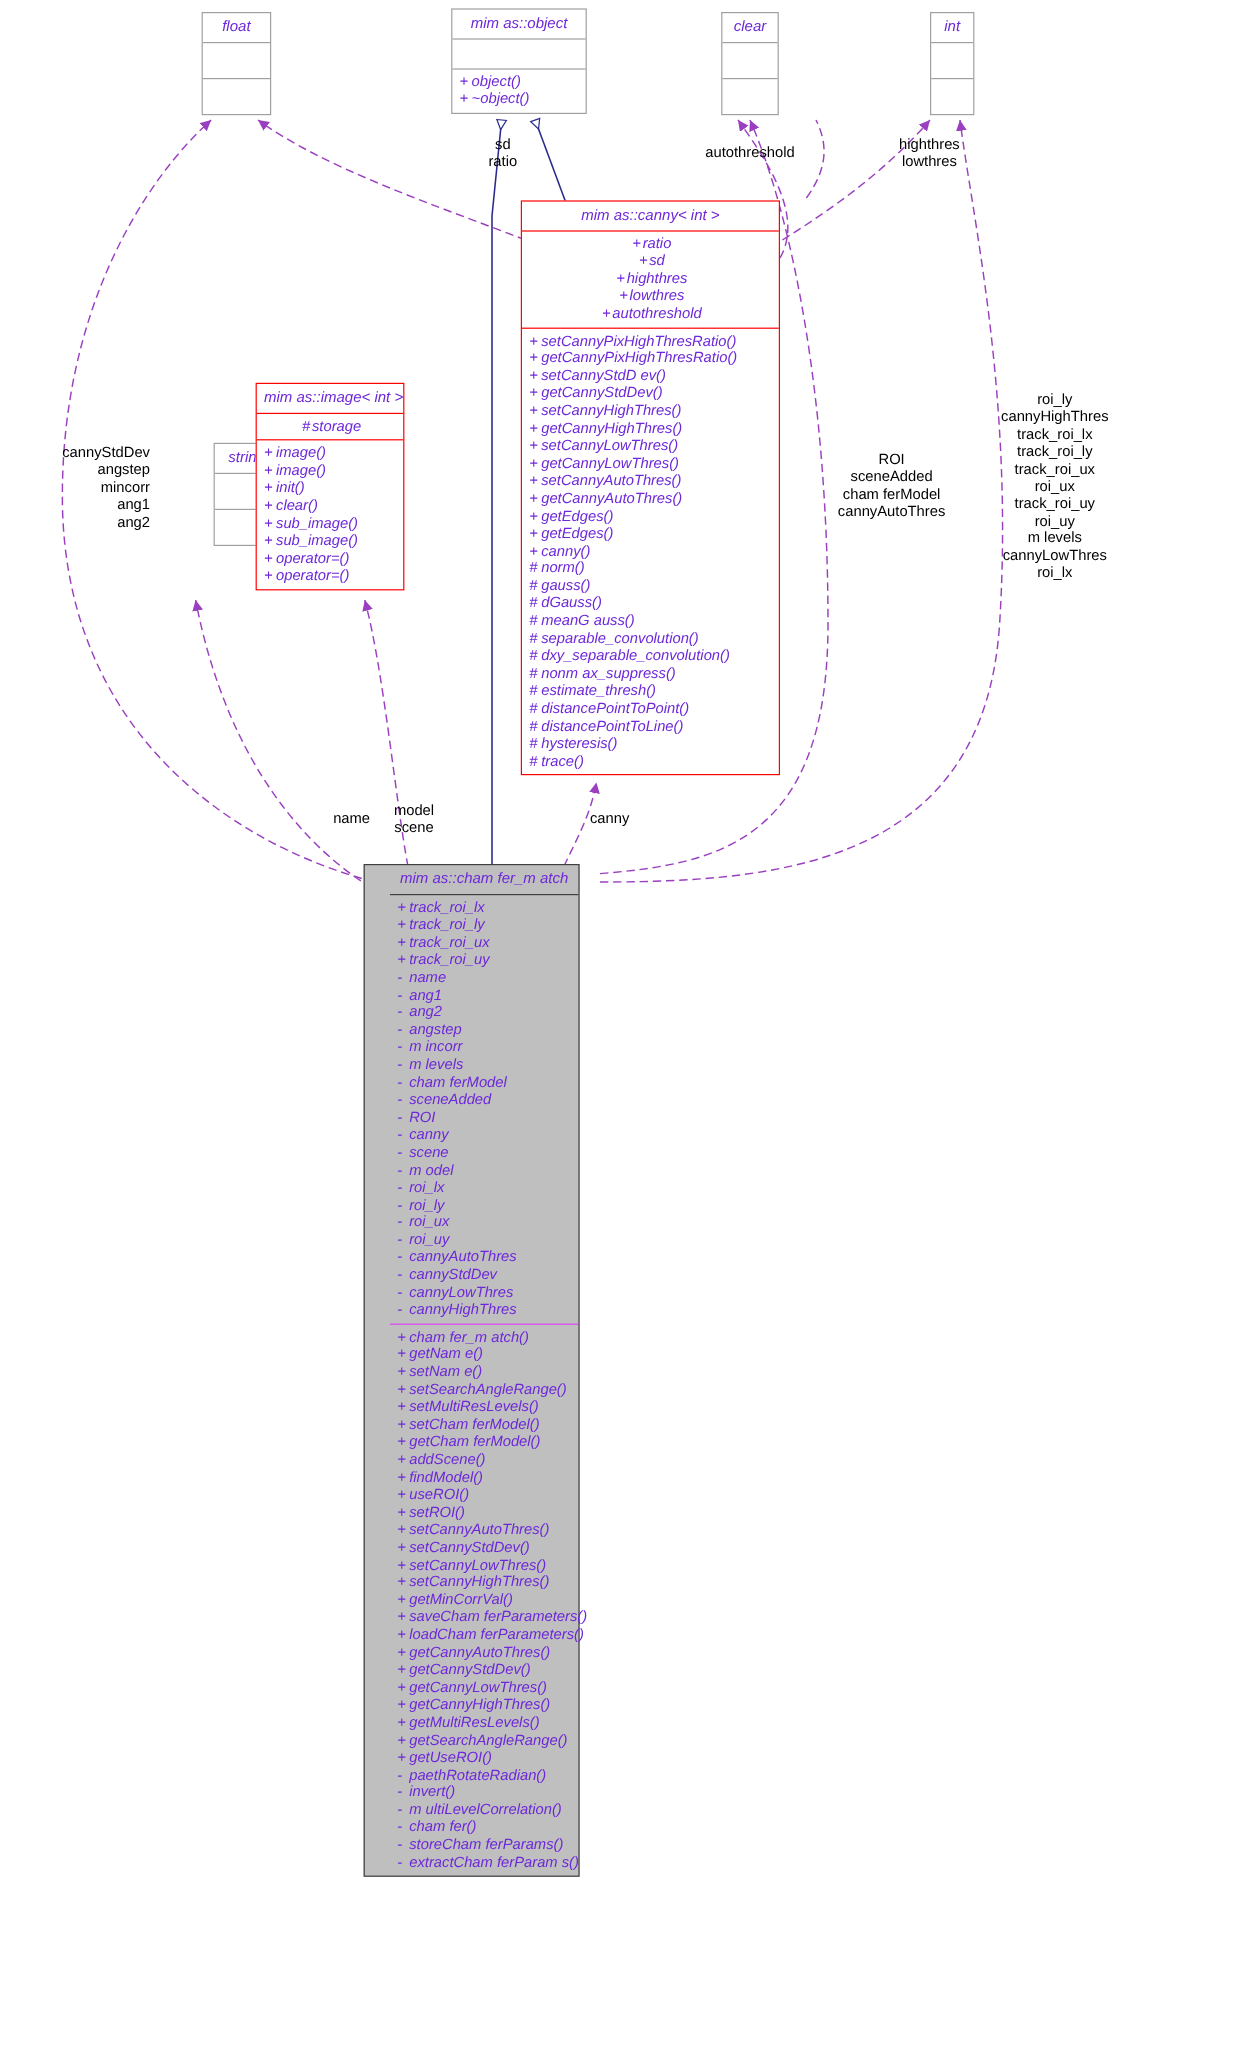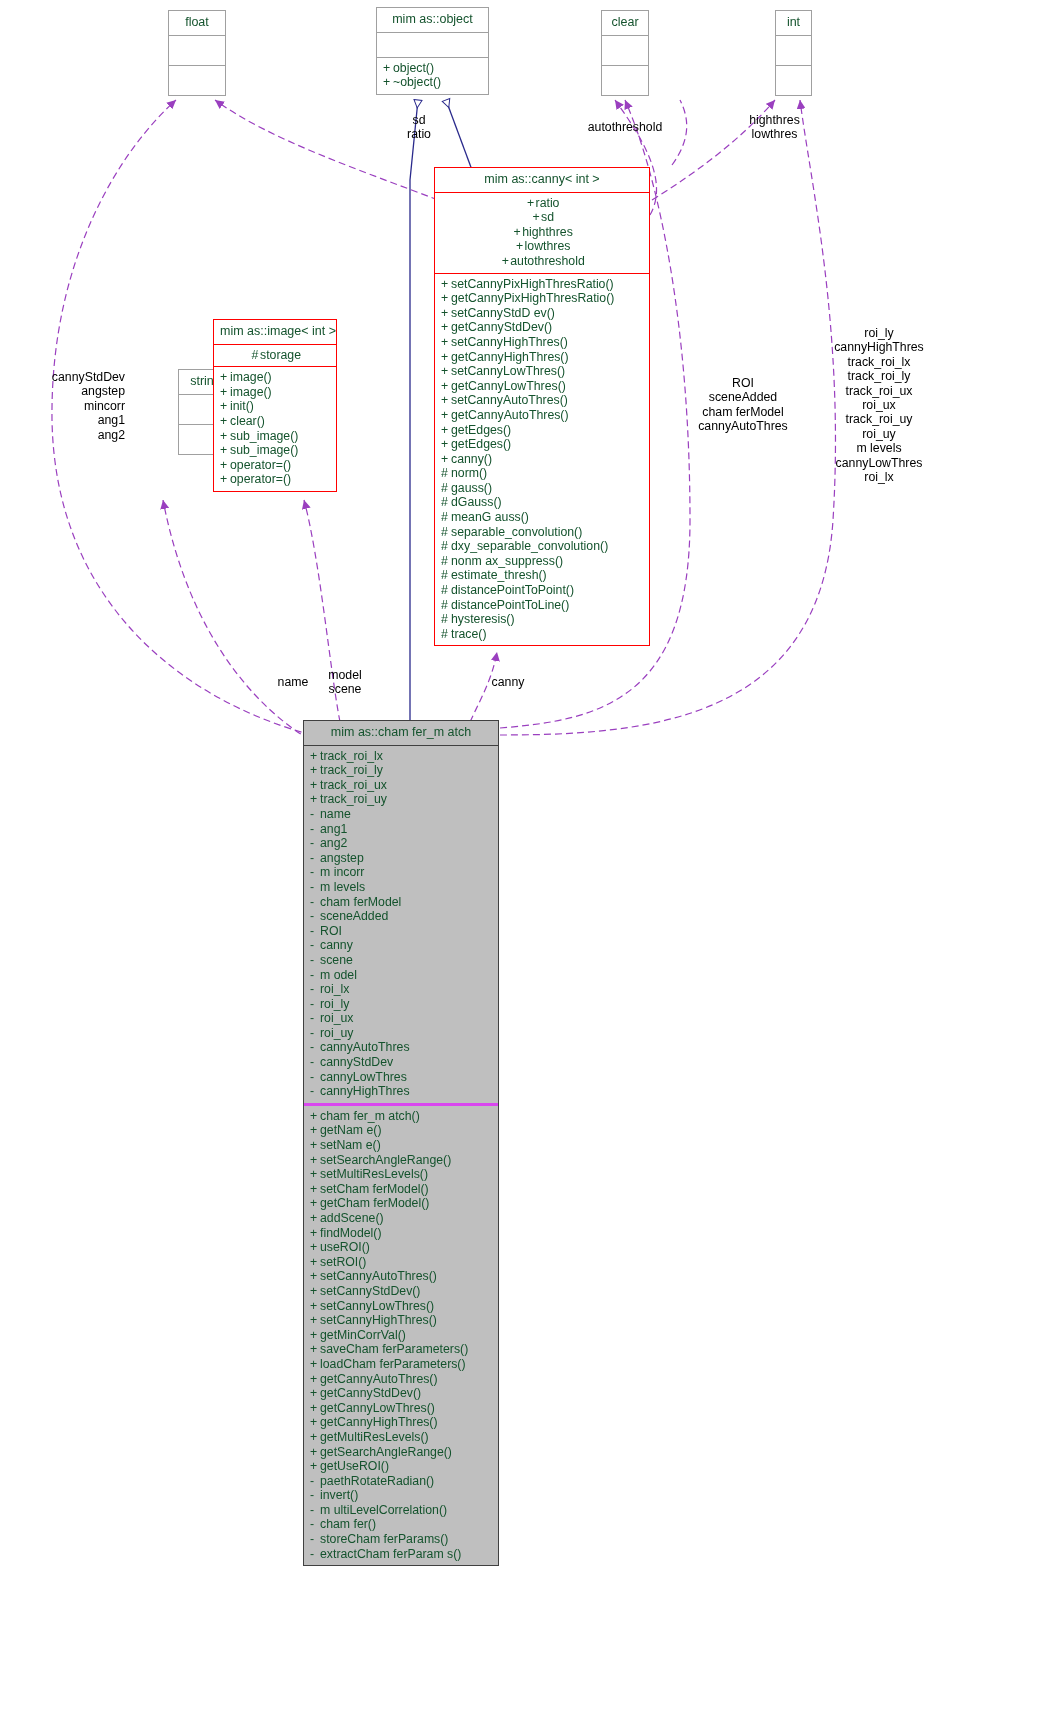--- a/index.html
+++ b/index.html
@@ -20,22 +20,23 @@
     width: 1043px;
     height: 1727px;
   }
   
   .node {
     position: absolute;
     box-sizing: border-box;
     background: #ffffff;
     border: 1px solid #808080;
     font-size: 12.5px;
-    color: #14532d;
+    color: #6d28d9;
     line-height: 14.6px;
+    font-style: italic;
   }
   .node.plain { border: 1px solid #a0a0a0; }
   .node.red  { border: 1px solid #ff0000; }
   .node.focus {
     border: 1px solid #404040;
     background: #bfbfbf;
   }
   .node .title {
     text-align: center;
     padding: 4px 6px 5px 6px;
@@ -44,21 +45,21 @@
   }
   .node.red .title { border-bottom: 1px solid #ff0000; }
   .node.plain .title { border-bottom: 1px solid #a0a0a0; }
   .node.focus .title { border-bottom: 1px solid #404040; }
 
   .node .attrs, .node .ops {
     padding: 3px 5px 4px 6px;
   }
   .node.red .attrs { border-bottom: 1px solid #ff0000; text-align: center; }
   .node.plain .attrs { border-bottom: 1px solid #a0a0a0; }
-  .node.focus .attrs { border-bottom: 3px solid #d946ef; }
+  .node.focus .attrs { border-bottom: 1px solid #d946ef; }
 
   .node .row {
     white-space: nowrap;
     font-size: 12.3px;
     line-height: 14.6px;
   }
   .node .row .vis {
     display: inline-block;
     width: 10px;
   }
@@ -222,21 +223,21 @@
         <div class="row"><span class="vis">+</span><span>image()</span></div>
         <div class="row"><span class="vis">+</span><span>init()</span></div>
         <div class="row"><span class="vis">+</span><span>clear()</span></div>
         <div class="row"><span class="vis">+</span><span>sub_image()</span></div>
         <div class="row"><span class="vis">+</span><span>sub_image()</span></div>
         <div class="row"><span class="vis">+</span><span>operator=()</span></div>
         <div class="row"><span class="vis">+</span><span>operator=()</span></div>
       </div>
   </div>
 
-  <div class="node focus" style="left:303px; top:720px; width:196px;">
+  <div class="node focus" style="left:303px; top:720px; width:180px;padding-left:21px;">
     <div class="title">mim as::cham fer_m atch</div>
     <div class="attrs" id="cm-attrs">
         <div class="row"><span class="vis">+</span><span>track_roi_lx</span></div>
         <div class="row"><span class="vis">+</span><span>track_roi_ly</span></div>
         <div class="row"><span class="vis">+</span><span>track_roi_ux</span></div>
         <div class="row"><span class="vis">+</span><span>track_roi_uy</span></div>
         <div class="row"><span class="vis">-</span><span>name</span></div>
         <div class="row"><span class="vis">-</span><span>ang1</span></div>
         <div class="row"><span class="vis">-</span><span>ang2</span></div>
         <div class="row"><span class="vis">-</span><span>angstep</span></div>

